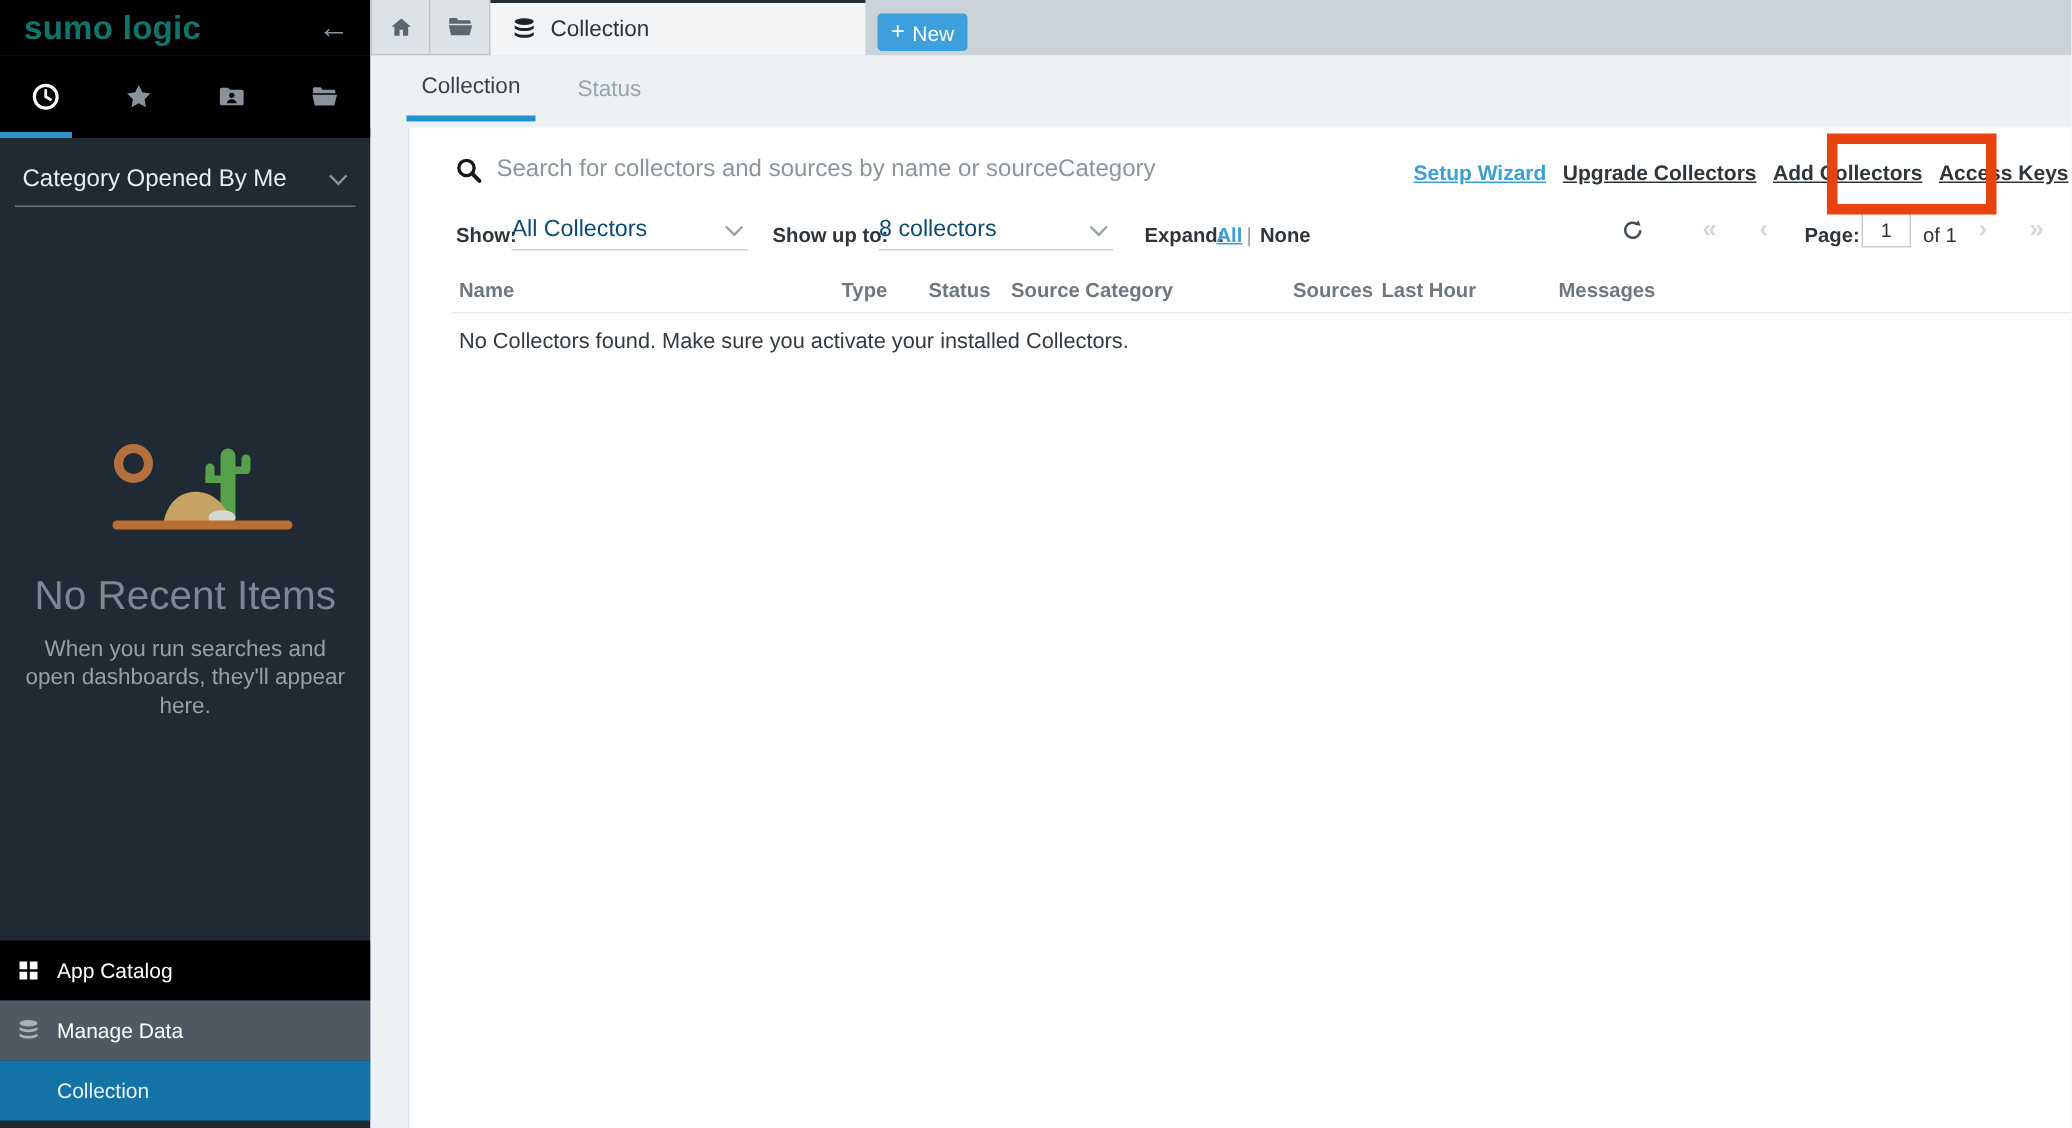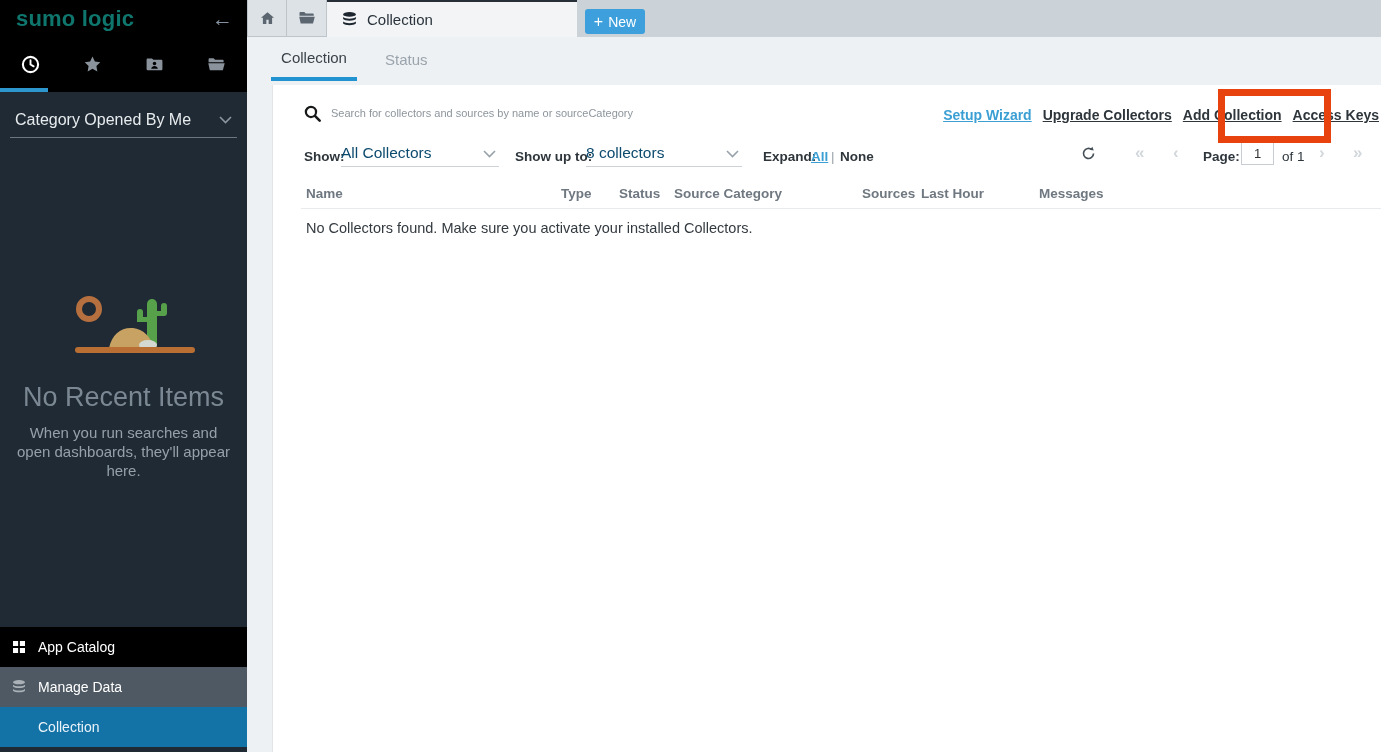--- a/index.html
+++ b/index.html
@@ -53,21 +53,21 @@
   .new-btn .plus { font-size:16px; line-height:1; }
 
   .subtabs { position:absolute; top:37px; left:0; right:0; height:48px; background:#eef1f3; }
   .subtab { position:absolute; top:0; height:44px; display:flex; align-items:center; font-size:15px; cursor:pointer; }
   .subtab.active { left:24px; width:86px; justify-content:center; color:#39424a; border-bottom:4px solid #2193d1; }
   .subtab.inactive { left:138px; color:#9aa4ad; }
 
   .panel { position:absolute; left:25px; top:85px; right:0; bottom:0; background:#fff; border-left:1px solid #e1e5e8; }
   .search-ic { position:absolute; left:31px; top:20px; }
   .search-input { position:absolute; left:58px; top:14px; width:620px; height:28px; border:none; outline:none;
-    font-size:11px; color:#a16207; font-family:inherit; background:transparent; }
+    font-size:16px; color:#a16207; font-family:inherit; background:transparent; }
   .search-input::placeholder { color:#8d959c; opacity:1; }
 
   .links { position:absolute; top:22px; right:2px; display:flex; gap:11px; font-size:14px; font-weight:600; }
   .links a { text-decoration:underline; cursor:pointer; white-space:nowrap; }
   .link-primary { color:#3b9fd4; }
   .link-dark { color:#2e363c; }
 
   .flabel { position:absolute; top:64px; font-size:13.5px; font-weight:600; color:#2e363c; }
   .fvalue { position:absolute; top:55px; height:27px; border-bottom:1px solid #cdd2d6;
     font-size:15.5px; color:#0c4a6e; display:flex; align-items:center; cursor:pointer; }
@@ -219,21 +219,21 @@
   <div class="panel">
     <svg class="search-ic" width="17" height="17" viewBox="0 0 20 20">
         <circle cx="8.2" cy="8.2" r="6" fill="none" stroke="#16181a" stroke-width="2.6"></circle>
         <line x1="12.9" y1="12.9" x2="18.4" y2="18.4" stroke="#16181a" stroke-width="3" stroke-linecap="round"></line>
       </svg>
     <input class="search-input" type="text" placeholder="Search for collectors and sources by name or sourceCategory" style="">
 
     <div class="links">
       <a class="link-primary">Setup Wizard</a>
       <a class="link-dark">Upgrade Collectors</a>
-      <a class="link-dark">Add Collection</a>
+      <a class="link-dark">Add Collectors</a>
       <a class="link-dark">Access Keys</a>
     </div>
 
     <span class="flabel lbl-show">Show:</span>
     <div class="fvalue val-show">
       <span>All Collectors</span>
       <svg class="chev" width="13" height="8" viewBox="0 0 13 8">
           <path d="M1 1l5.5 5.5L12 1" fill="none" stroke="#98a2aa" stroke-width="1.6"></path>
         </svg>
     </div>

